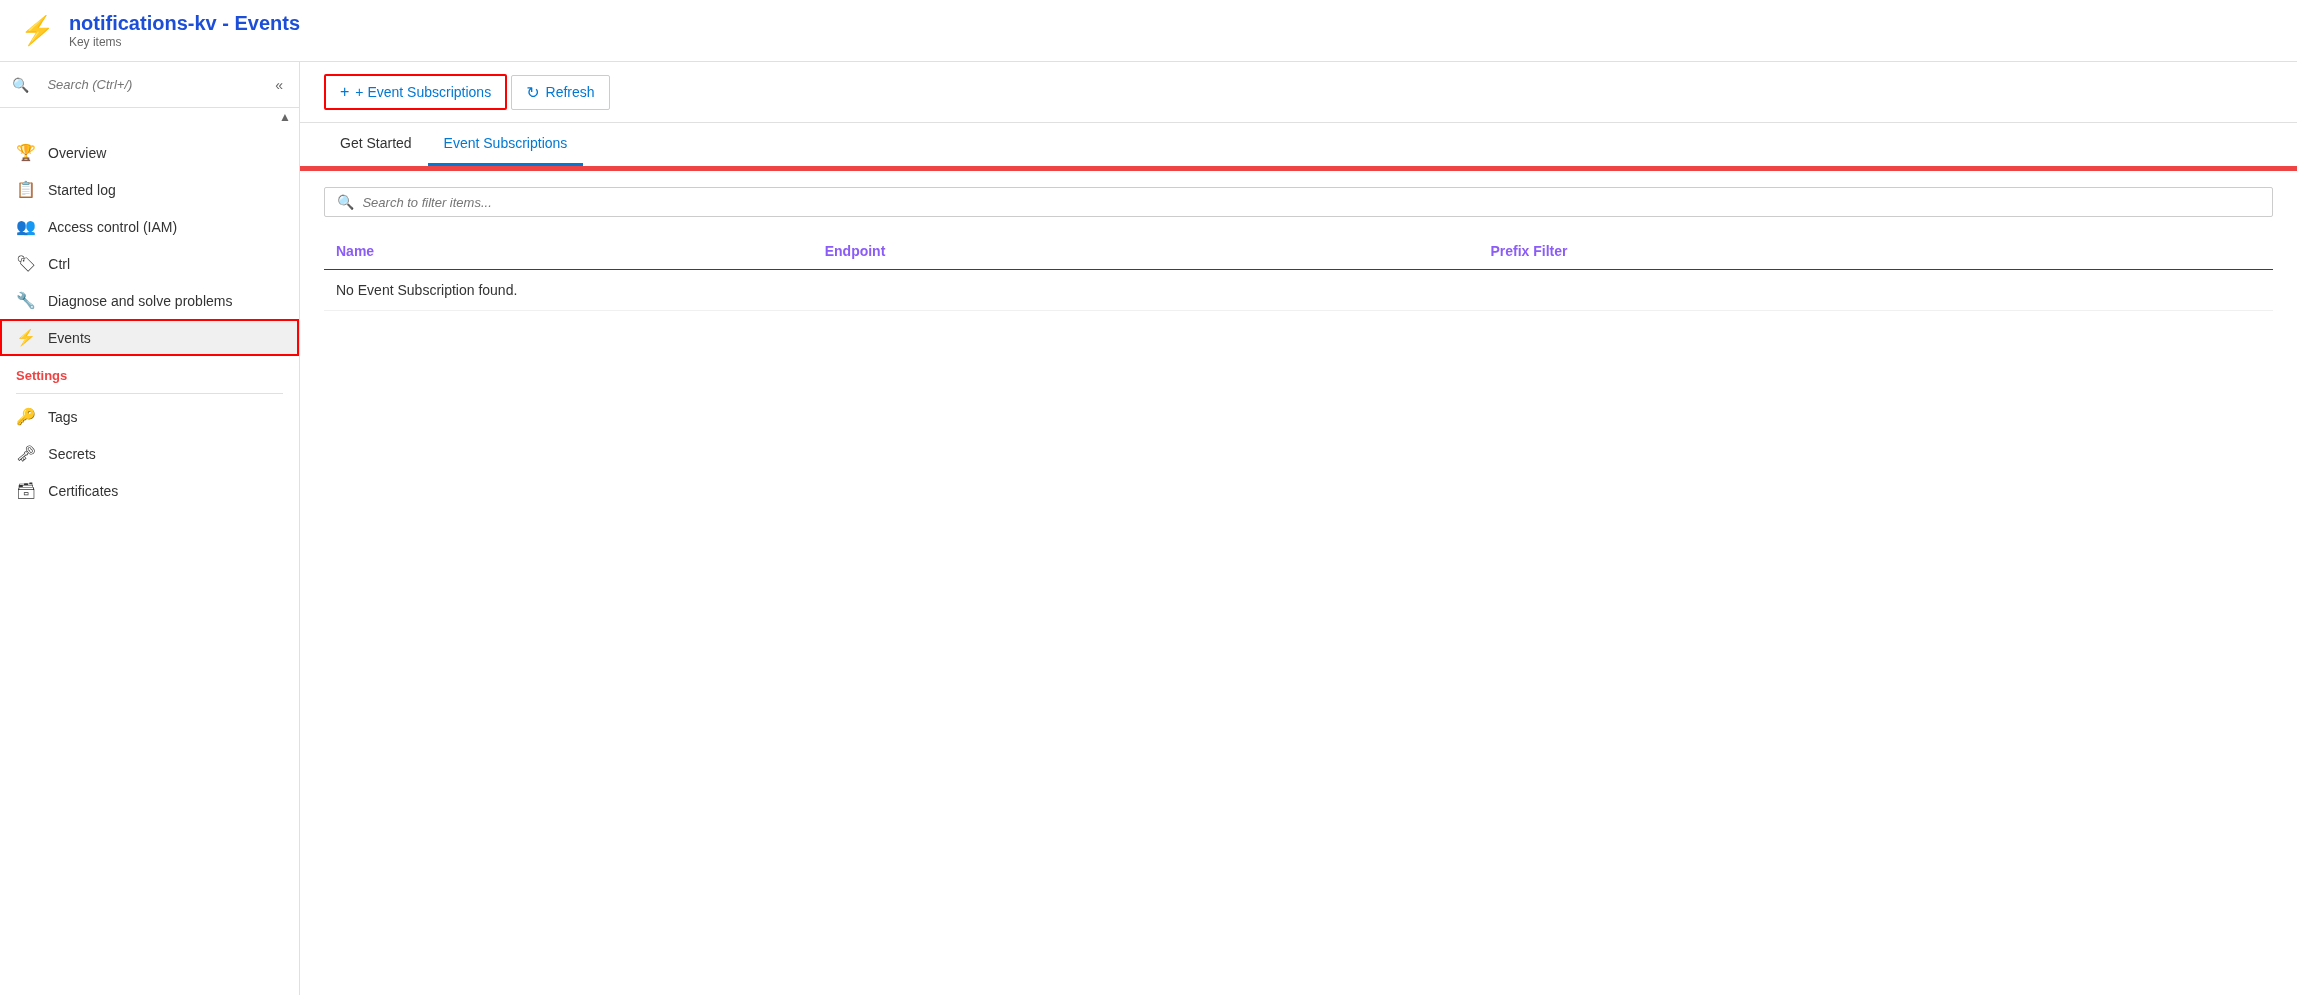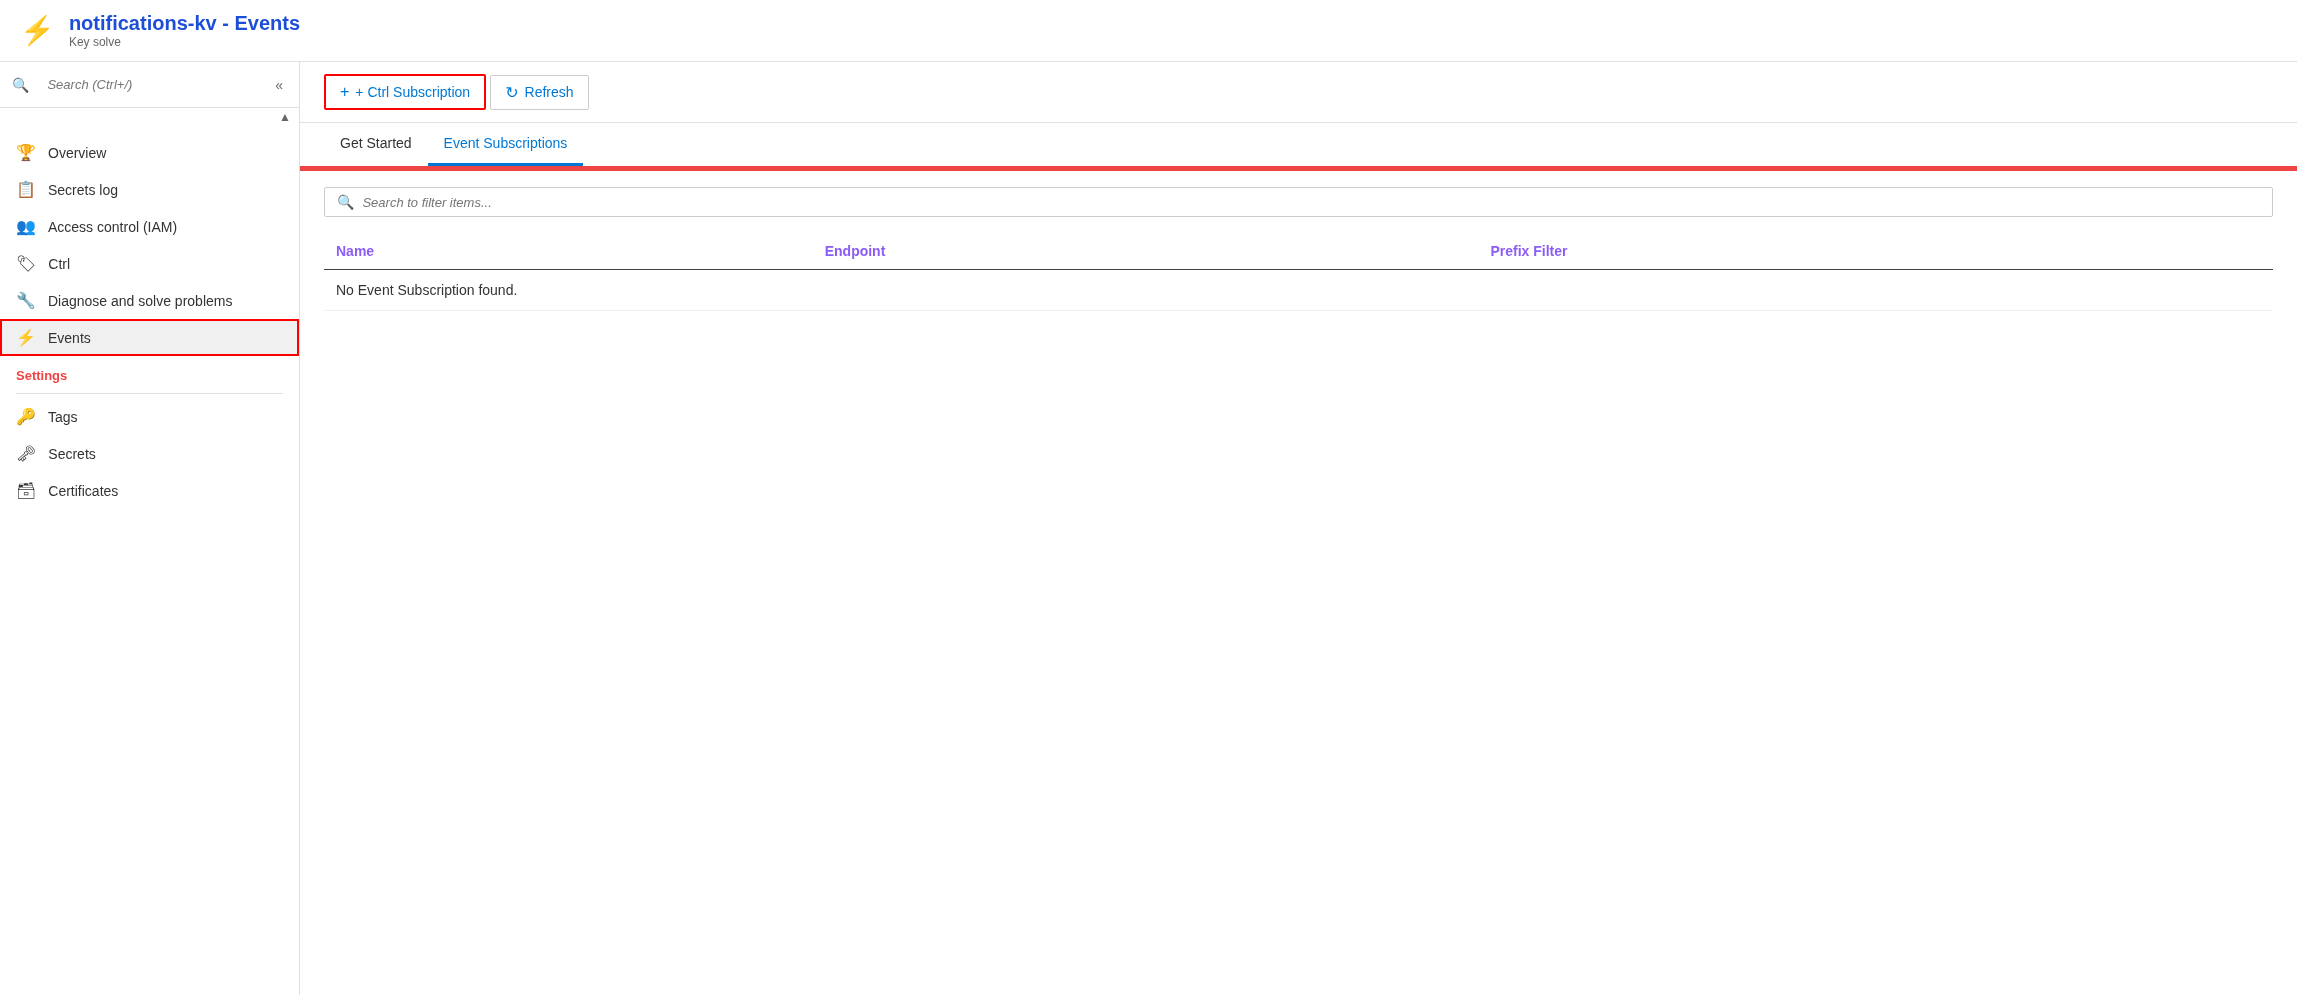--- a/index.html
+++ b/index.html
@@ -55,21 +55,21 @@
 
     .search-icon-char { color: #666; font-size: 14px; }
   </style>
 </head>
 <body>
 
 <div class="header">
   <span class="header-icon">⚡</span>
   <div>
     <div class="header-title">notifications-kv - Events</div>
-    <div class="header-subtitle">Key solve</div>
+    <div class="header-subtitle">Key items</div>
   </div>
 </div>
 
 <div class="main-layout">
 
   <div class="sidebar" style="position:relative;">
     <div class="sidebar-search">
       <span class="search-icon-char">🔍</span>
       <input type="text" style="font-style: italic; border: none; outline: none; width: 100%; font-size: 13px; color: rgb(102, 102, 102);" placeholder="Search (Ctrl+/)">
       <button class="collapse-btn">«</button>
@@ -79,21 +79,21 @@
       <span style="color:#666; cursor:pointer; font-size:12px;">▲</span>
     </div>
 
     <div class="sidebar-nav">
       <div class="nav-item">
         <span class="nav-icon">🏆</span>
         <span>Overview</span>
       </div>
       <div class="nav-item">
         <span class="nav-icon">📋</span>
-        <span>Secrets log</span>
+        <span>Started log</span>
       </div>
       <div class="nav-item">
         <span class="nav-icon">👥</span>
         <span>Access control (IAM)</span>
       </div>
       <div class="nav-item">
         <span class="nav-icon">🏷</span>
         <span>Ctrl</span>
       </div>
       <div class="nav-item">
@@ -122,21 +122,21 @@
         <span>Certificates</span>
       </div>
     </div>
   </div>
 
   <div class="content">
 
     <div class="toolbar">
       <button class="toolbar-btn primary" style="border:2px solid red;">
         <span class="toolbar-btn-icon">+</span>
-        <span>+ Ctrl Subscription</span>
+        <span>+ Event Subscriptions</span>
       </button>
       <button class="toolbar-btn">
         <span class="toolbar-btn-icon">↻</span>
         <span>Refresh</span>
       </button>
     </div>
 
     <div class="tabs">
       <div class="tab">
         <span>Get Started</span>

